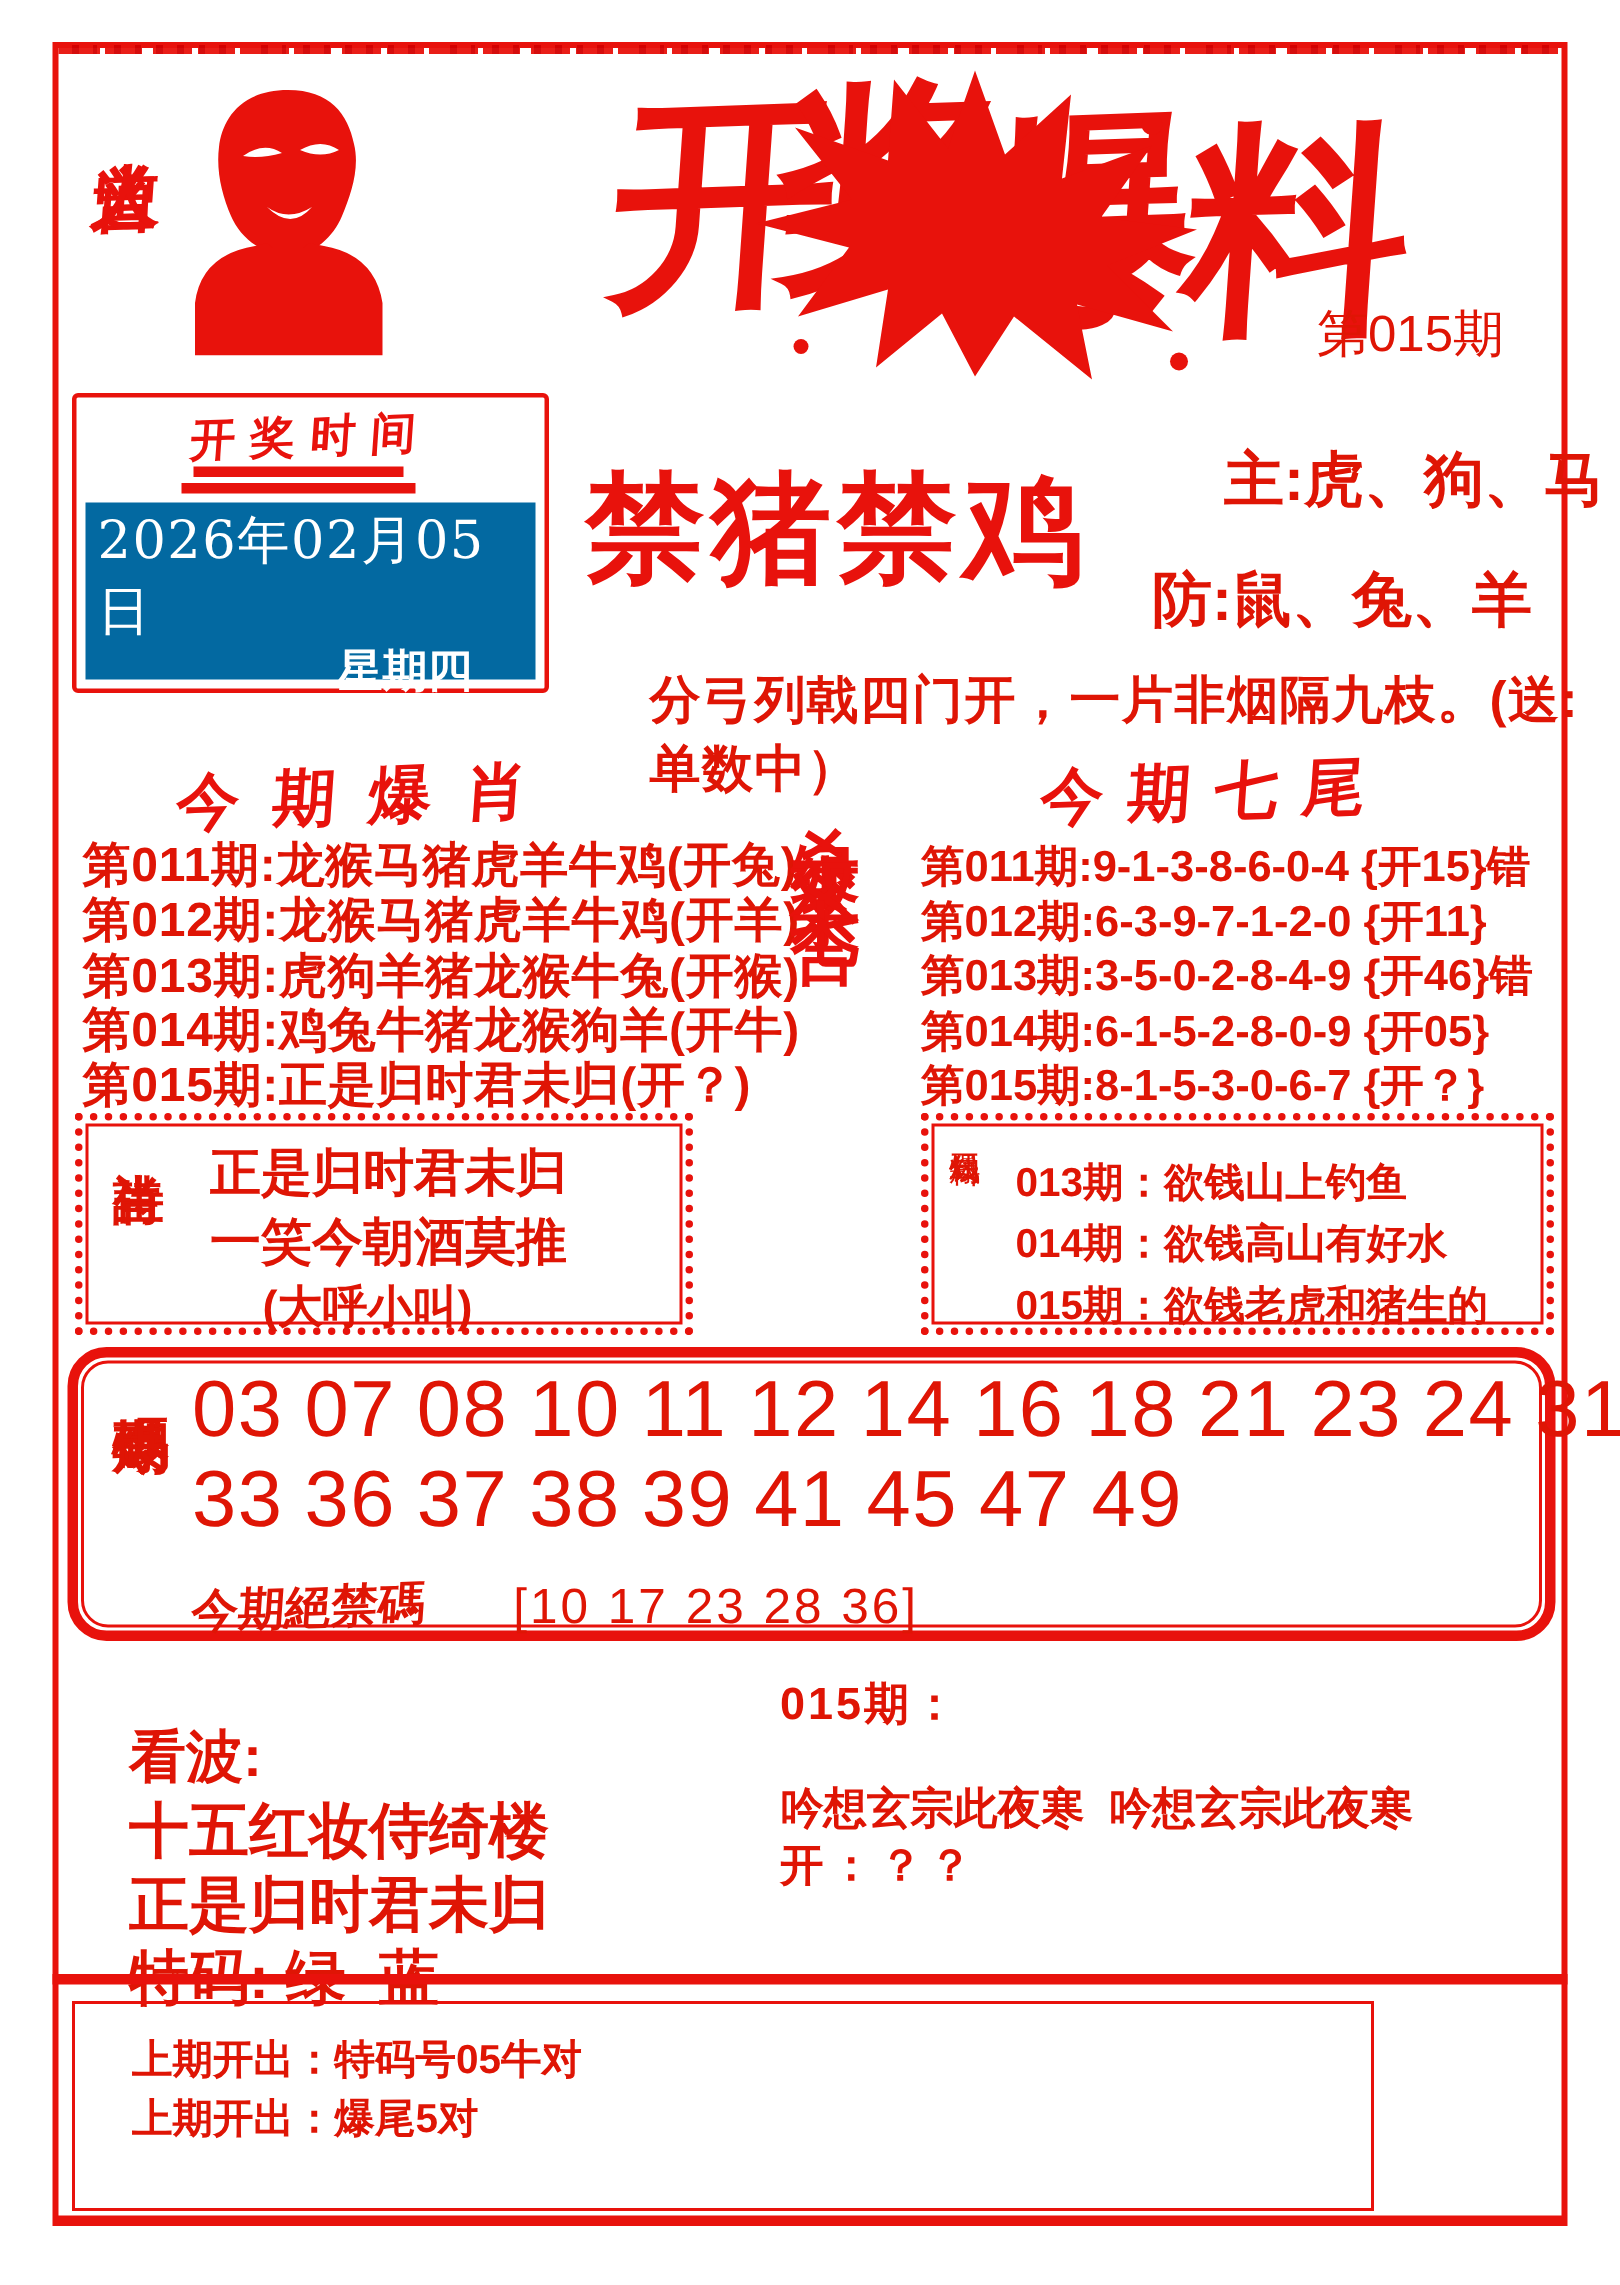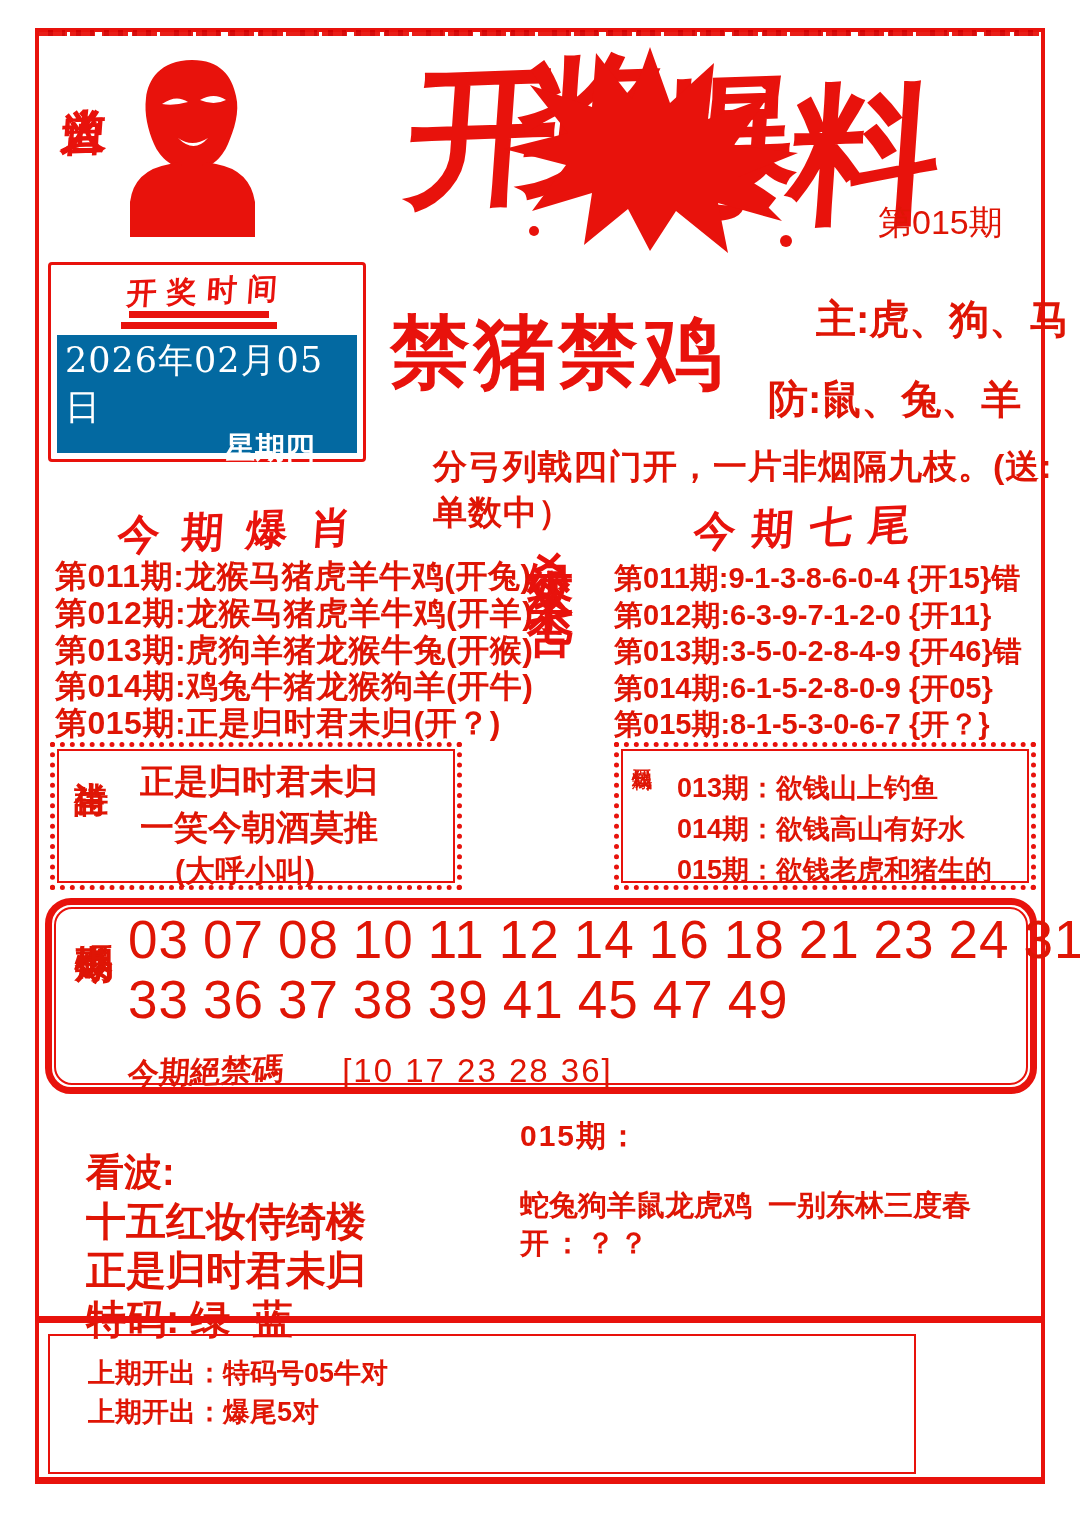--- a/index.html
+++ b/index.html
@@ -209,21 +209,21 @@
   </div>
 
   <div class="abs kb sansb">
     <div class="h">看波:</div>
     <div>十五红妆侍绮楼</div>
     <div>正是归时君未归</div>
     <div class="pre">特码: 绿  蓝</div>
   </div>
 
   <div class="abs iv-head sansb">015期：</div>
-  <div class="abs iv-line pre sansb">蛇兔狗羊鼠龙虎鸡  一别东林三度春</div>
+  <div class="abs iv-line pre sansb">吟想玄宗此夜寒  吟想玄宗此夜寒</div>
   <div class="abs iv-open sansb">开：？？</div>
 
   <div class="abs sep-line"></div>
   <div class="abs foot-box">
     <div class="abs foot-lines sansb">
       <div>上期开出：特码号05牛对</div>
       <div>上期开出：爆尾5对</div>
     </div>
   </div>
 

